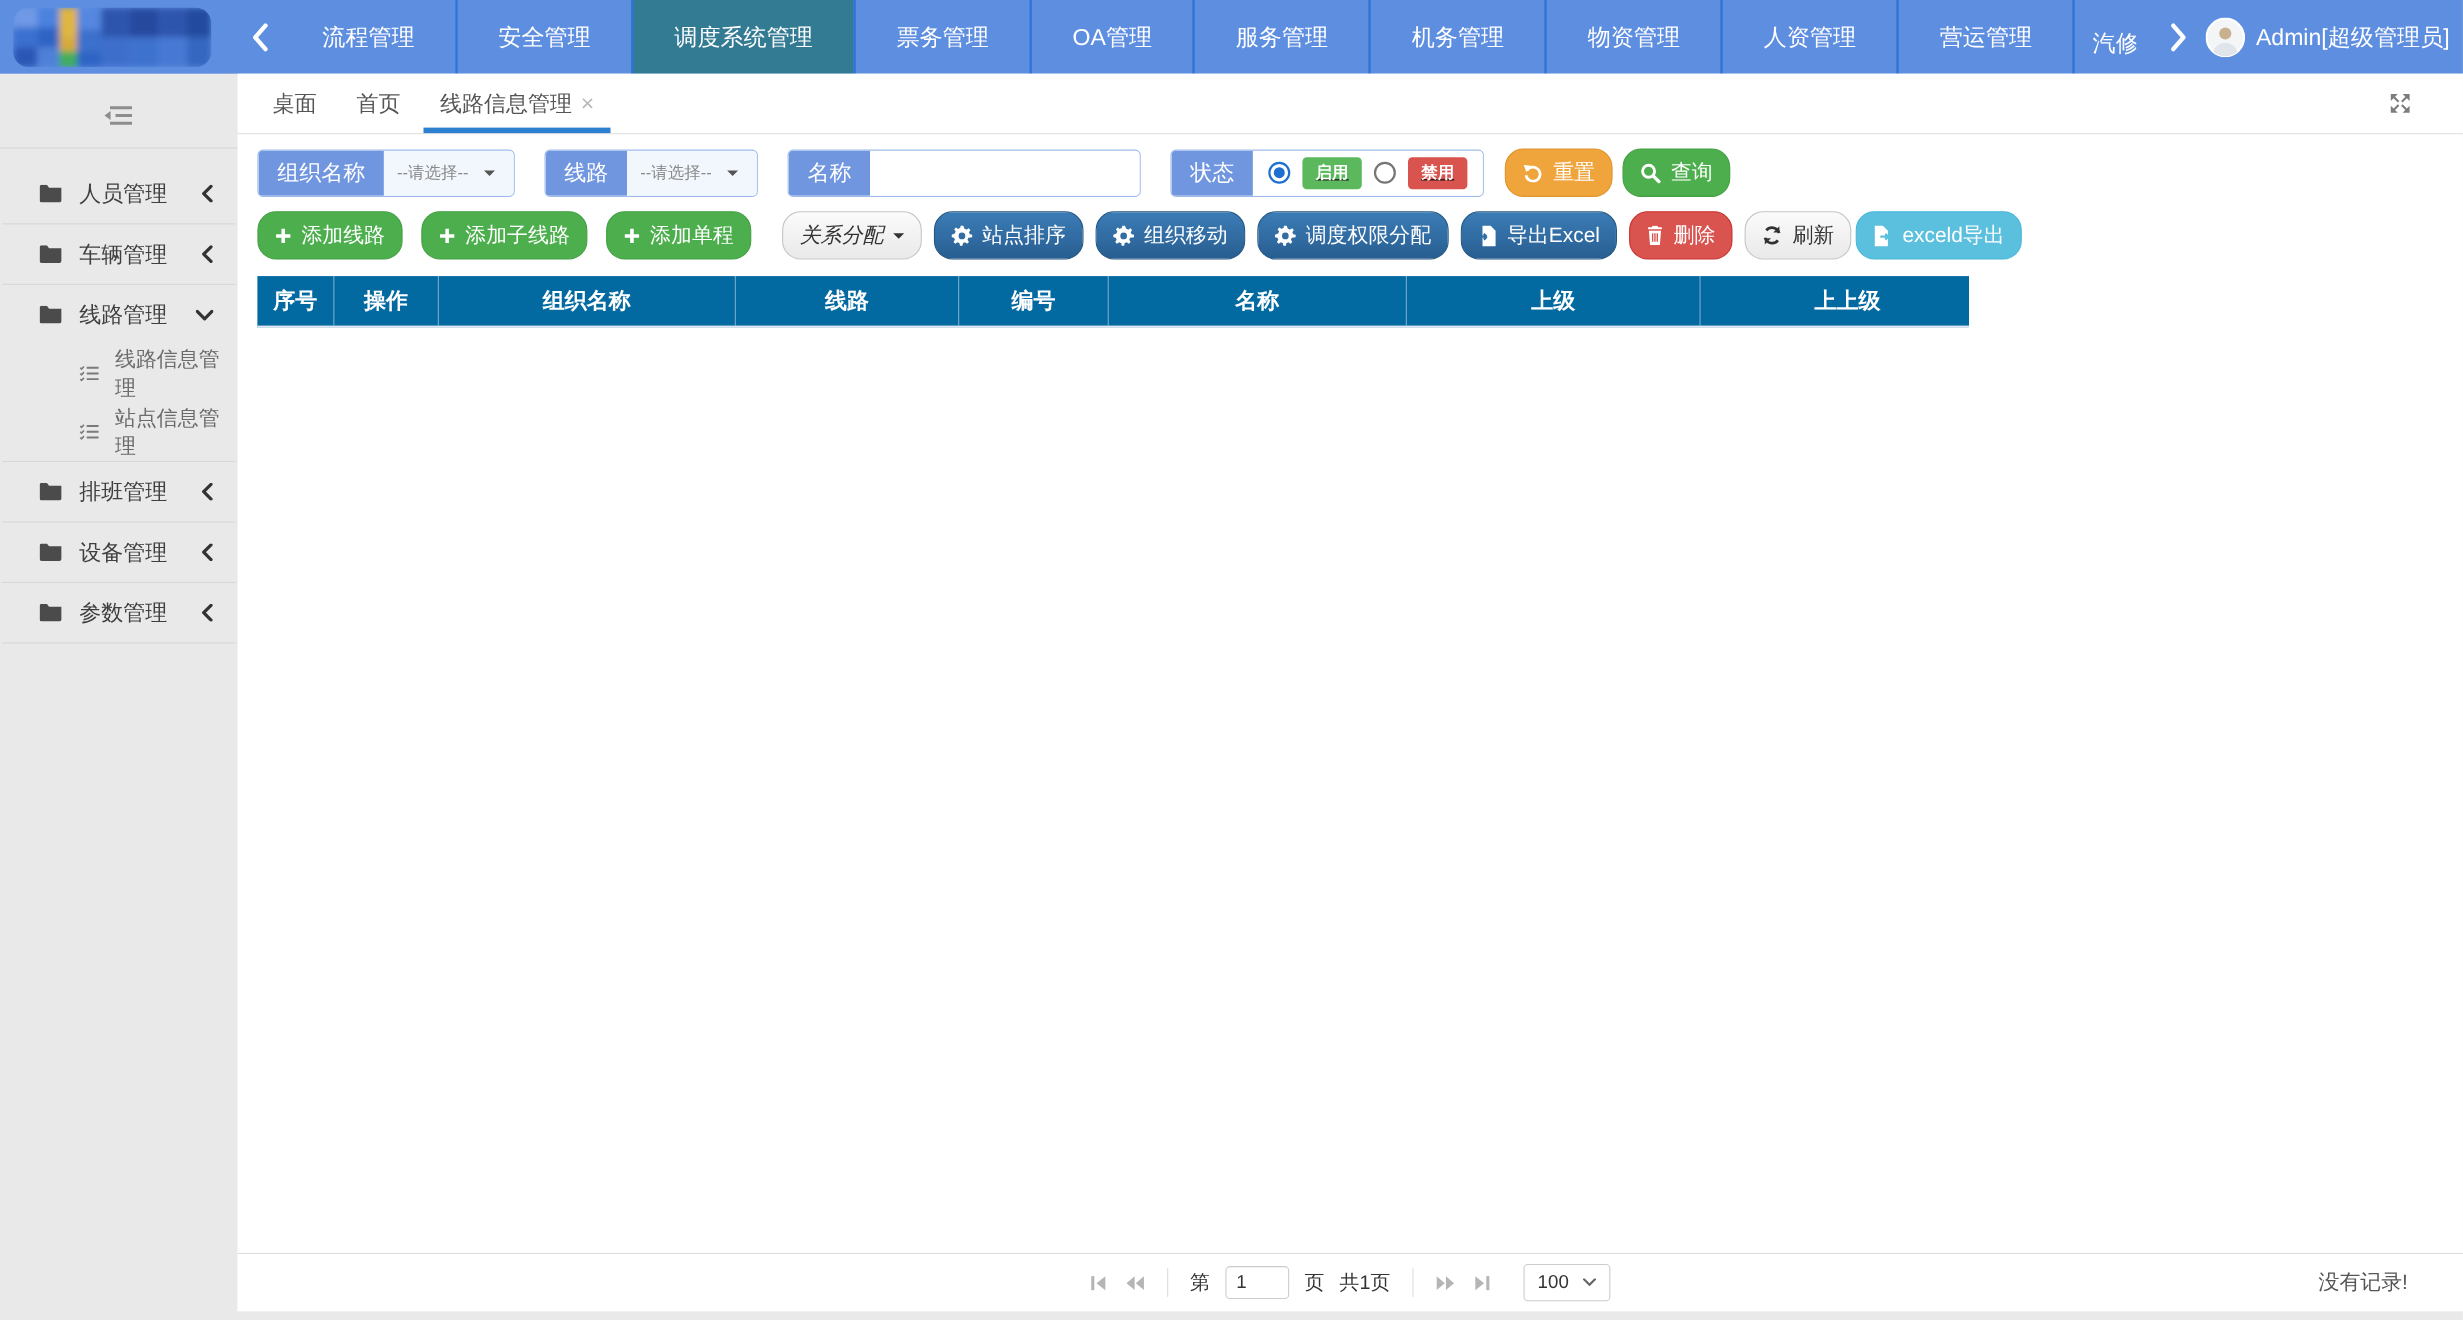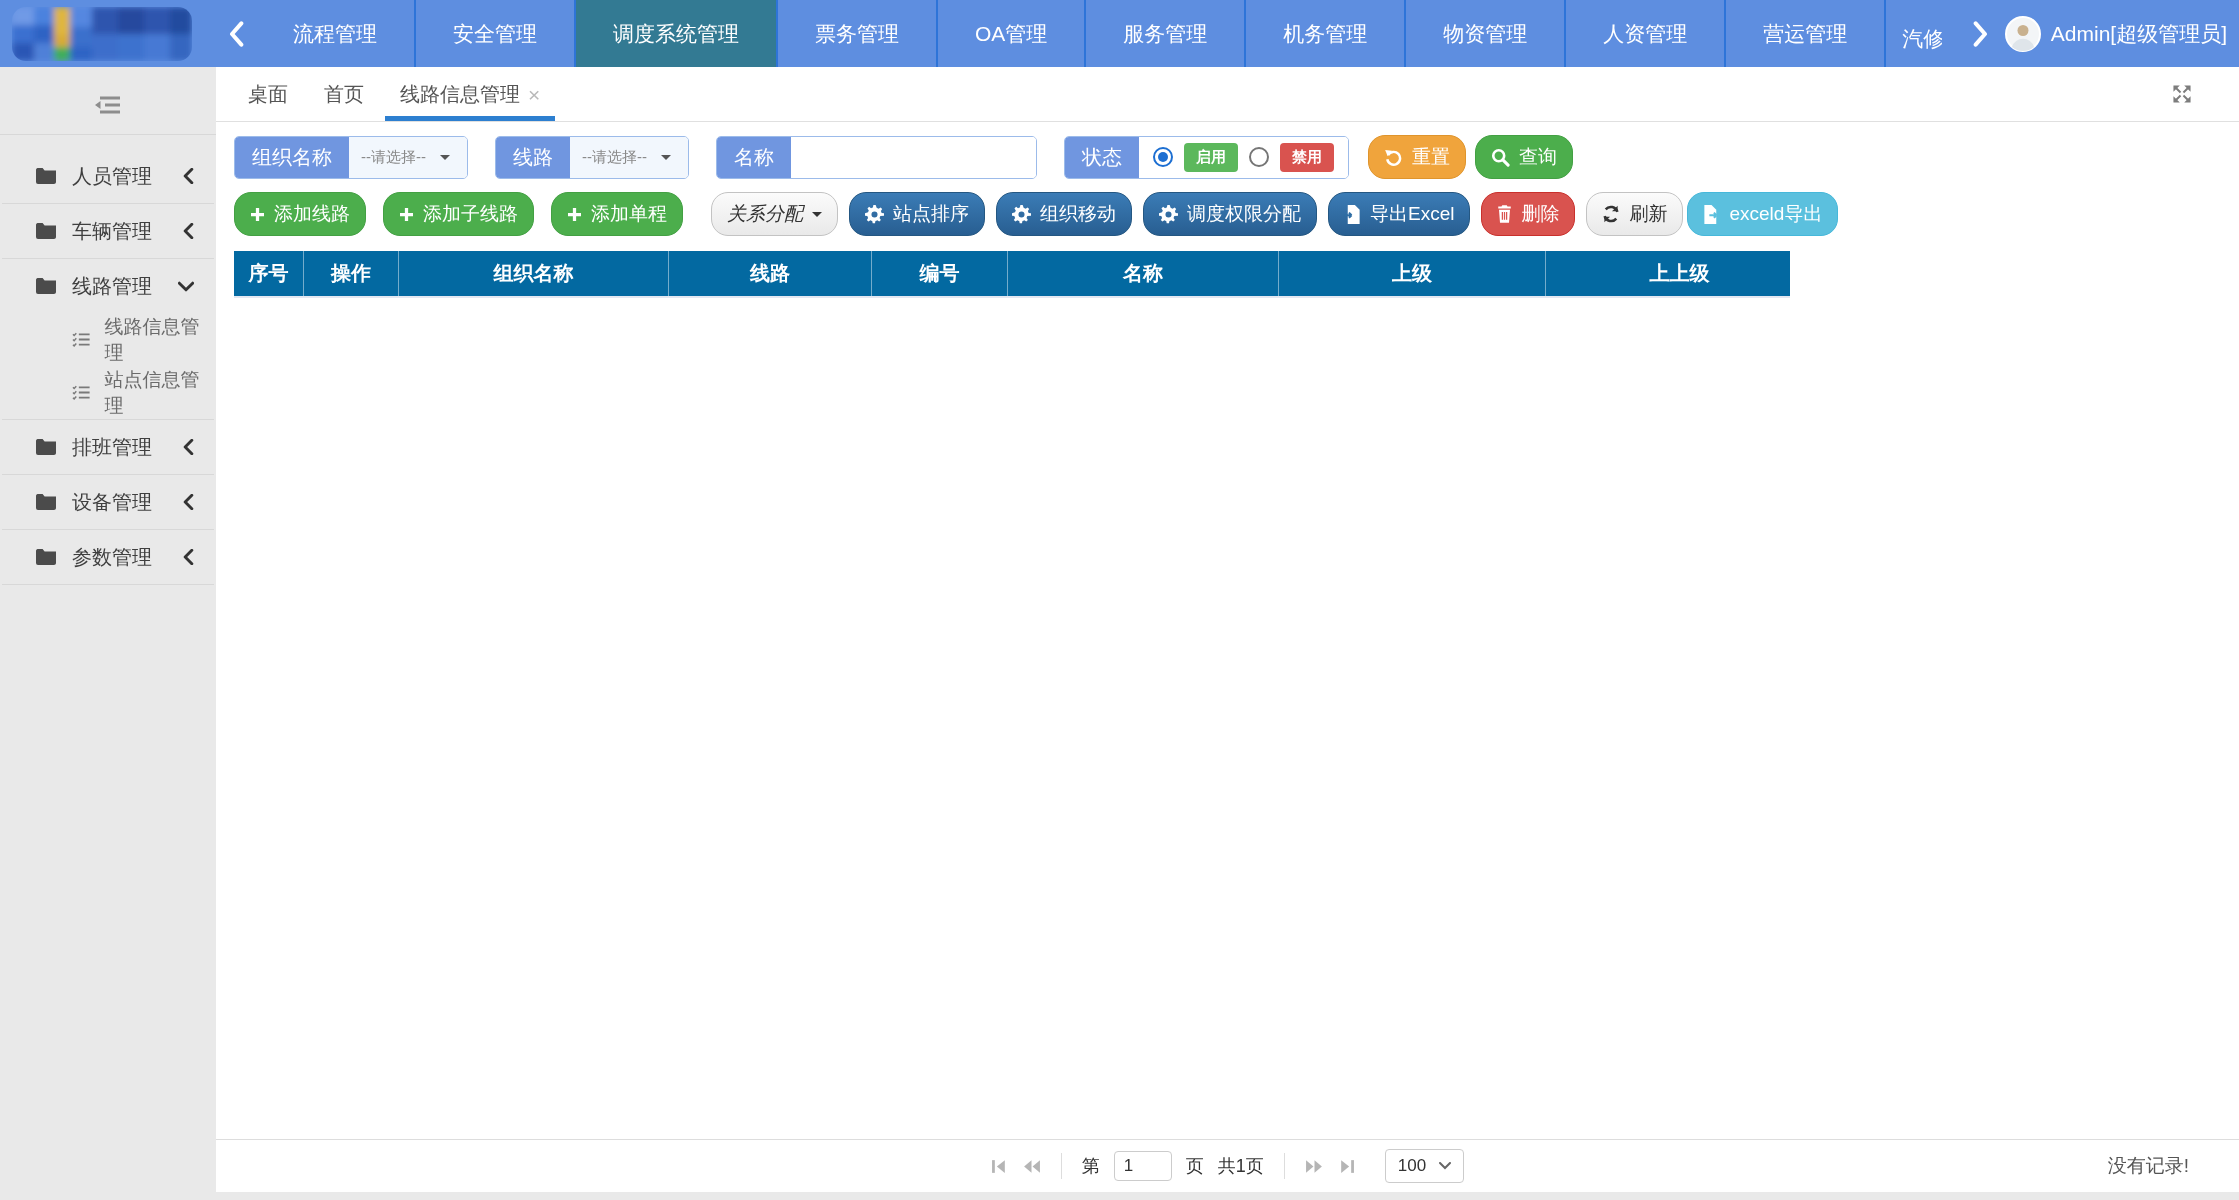--- a/index.html
+++ b/index.html
@@ -53,21 +53,21 @@
     border-radius:5px; overflow:hidden; background:#fff; }
   .fgroup + .fgroup { margin-left:27px; }
   .flabel { background:#7096e0; color:#fff; font-size:20px; display:flex;
     align-items:center; padding:0 17px; }
   .fselect { display:flex; align-items:center; gap:14px; padding:0 12px;
     background:#f2f7fd; color:#8a8a8a; font-size:15px; cursor:pointer; min-width:118px; }
   .caret { width:0; height:0; border:5px solid transparent; border-top-color:#555;
     margin-top:6px; }
   .finput input { border:none; outline:none; width:245px; padding:0 10px;
     font-size:18px; color:#333; }
-  .fstatus { display:flex; align-items:center; gap:11px; padding:0 14px; background:#fff; }
+  .fstatus { display:flex; align-items:center; gap:11px; padding:0 14px; background:#fff;text-decoration:underline; }
   .radio { width:20px; height:20px; border-radius:50%; border:2px solid #767676;
     background:#fff; position:relative; cursor:pointer; flex:none; }
   .radio.checked { border-color:#1d6fd2; }
   .radio.checked::after { content:""; position:absolute; inset:3px; border-radius:50%;
     background:#1d6fd2; }
   .badge { font-size:15px; font-weight:bold; color:#fff; padding:5px 12px;
     border-radius:4px; cursor:pointer; }
   .badge-green { background:#5cb85c; }
   .badge-red { background:#d9534f; }
   

